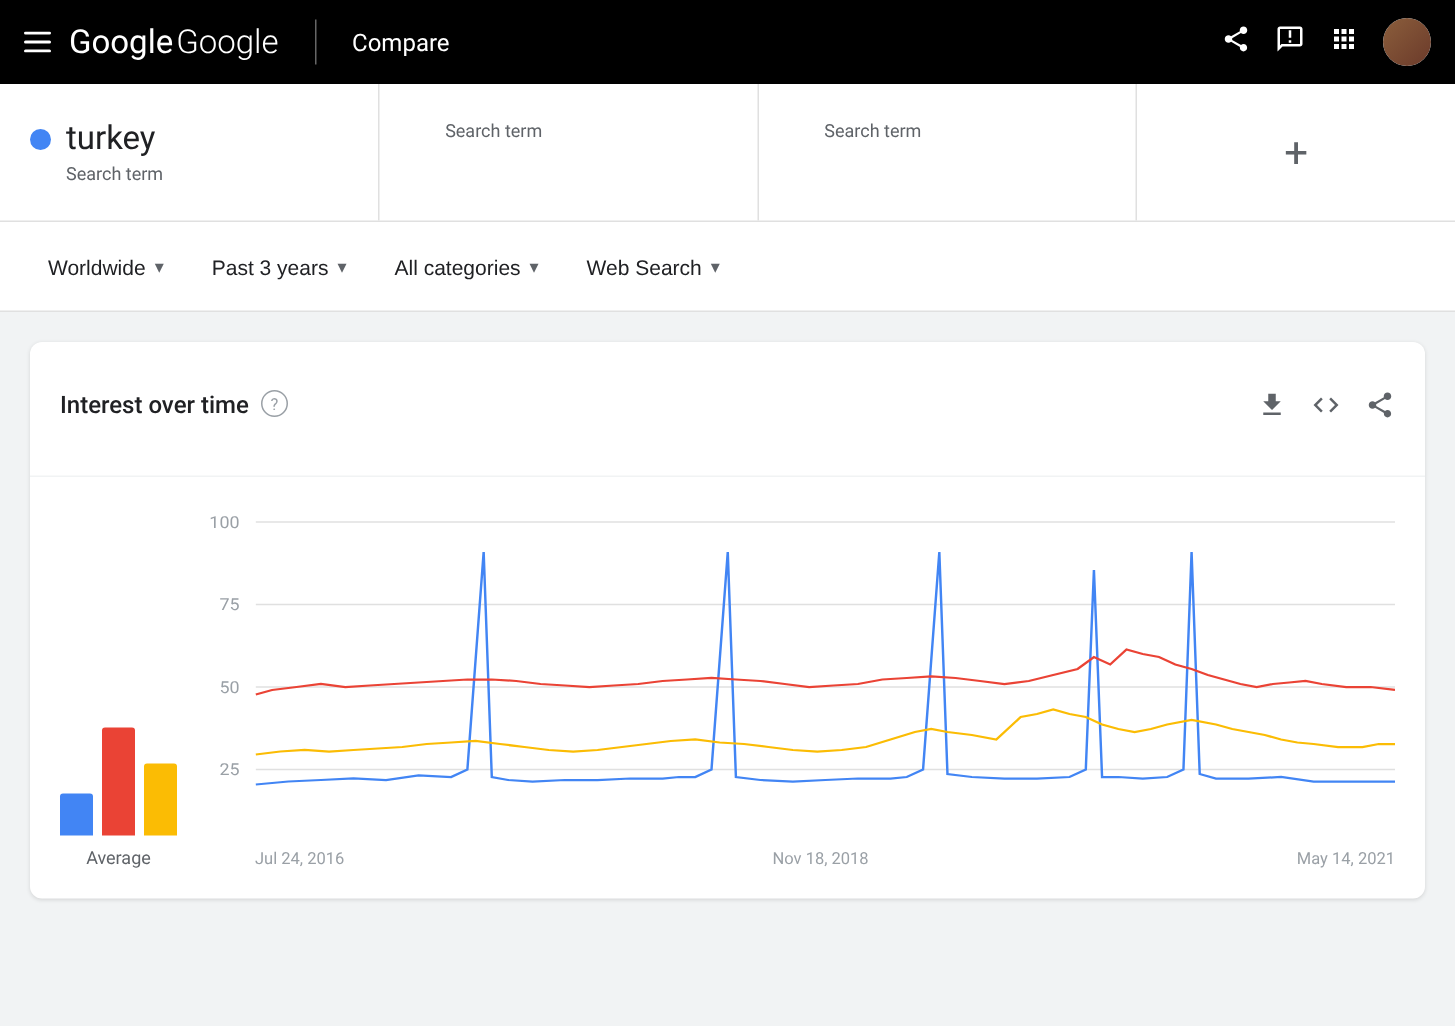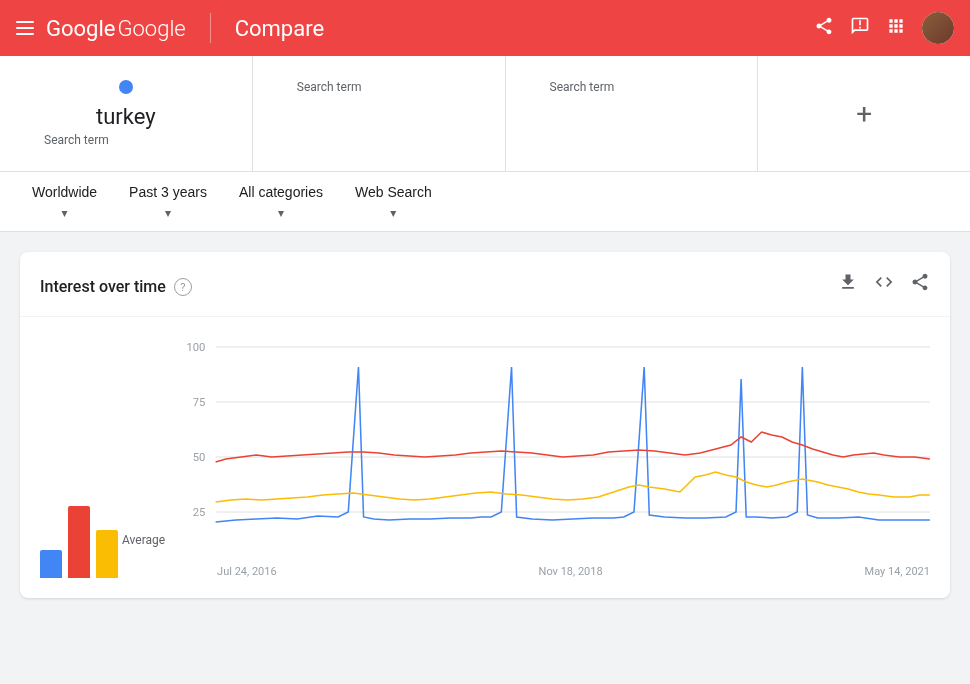--- a/index.html
+++ b/index.html
@@ -1,53 +1,53 @@
 <!DOCTYPE html>
 <html><head>
   <meta charset="utf-8">
   <style>
     * { box-sizing: border-box; margin: 0; padding: 0; }
     body { font-family: 'Roboto', Arial, sans-serif; background: #f1f3f4; }
 
     
     .header {
-      background: #ef4444;
+      background: #000000;
       height: 56px;
       display: flex;
       align-items: center;
       padding: 0 16px;
       gap: 12px;
     }
     .header-menu-icon { color: white; font-size: 20px; cursor: pointer; }
     .header-logo { display: flex; align-items: center; gap: 2px; }
     .logo-google { font-size: 22px; font-weight: 400; color: white; }
     .logo-trends { font-size: 22px; font-weight: 300; color: white; }
     .header-divider { width: 1px; height: 30px; background: rgba(255,255,255,0.4); margin: 0 12px; }
-    .header-compare { font-size: 22px; color: white; font-weight: 400; flex: 1; }
+    .header-compare { font-size: 16px; color: white; font-weight: 400; flex: 1; }
     .header-actions { display: flex; align-items: center; gap: 16px; margin-left: auto; }
     .header-icon { color: white; cursor: pointer; font-size: 20px; }
     .header-avatar { width: 32px; height: 32px; border-radius: 50%; overflow: hidden; background: #ccc; }
     .avatar-img { width: 100%; height: 100%; background: linear-gradient(135deg, #8b5e3c, #6b3a2a); border-radius: 50%; }
 
     
     .search-terms-bar {
       background: white;
       display: flex;
       border-bottom: 1px solid #e0e0e0;
     }
     .search-term-cell {
       flex: 1;
       padding: 24px 20px;
       border-right: 1px solid #e0e0e0;
       display: flex;
       flex-direction: column;
       gap: 4px;
     }
     .search-term-cell:last-child { border-right: none; }
-    .search-term-name-row { display: flex; align-items: center; gap: 10px; flex-direction: column; }
+    .search-term-name-row { display: flex; align-items: center; gap: 10px; }
     .color-dot { width: 14px; height: 14px; border-radius: 50%; flex-shrink: 0; }
     .term-name { font-size: 22px; color: #202124; font-weight: 400; }
     .term-label { font-size: 12px; color: #5f6368; padding-left: 24px; }
     .add-term-cell {
       flex: 1;
       display: flex;
       align-items: center;
       justify-content: center;
       color: #5f6368;
       font-size: 28px;
@@ -69,38 +69,37 @@
       display: flex;
       align-items: center;
       gap: 6px;
       padding: 8px 12px;
       background: white;
       border: none;
       cursor: pointer;
       color: #202124;
       font-size: 14px;
       border-radius: 4px;
-      flex-direction: column;
     }
     .filter-chevron { font-size: 12px; color: #5f6368; }
 
     
     .main-content { padding: 20px; }
 
     
     .card {
       background: white;
       border-radius: 8px;
       padding: 0;
       box-shadow: 0 1px 3px rgba(0,0,0,0.12);
     }
     .card-header {
       display: flex;
-      align-items: flex-end;
-      padding: 20px 20px;
+      align-items: flex-start;
+      padding: 32px 20px;
       border-bottom: 1px solid #f1f3f4;
     }
     .card-title { font-size: 16px; color: #202124; font-weight: 500; }
     .help-icon {
       width: 18px; height: 18px; border-radius: 50%; border: 1.5px solid #9aa0a6;
       color: #9aa0a6; font-size: 11px; display: flex; align-items: center; justify-content: center;
       margin-left: 8px; cursor: pointer;
     }
     .card-header-actions { margin-left: auto; display: flex; gap: 16px; }
     .card-icon-btn { color: #5f6368; cursor: pointer; font-size: 18px; }
@@ -109,21 +108,21 @@
     .chart-container {
       padding: 20px;
       display: flex;
       gap: 20px;
       align-items: flex-end;
     }
 
     
     .mini-bar-chart {
       display: flex;
-      flex-direction: row;
+      flex-direction: column;
       align-items: center;
       gap: 4px;
       flex-shrink: 0;
     }
     .bars-row {
       display: flex;
       align-items: flex-end;
       gap: 6px;
       height: 80px;
     }

